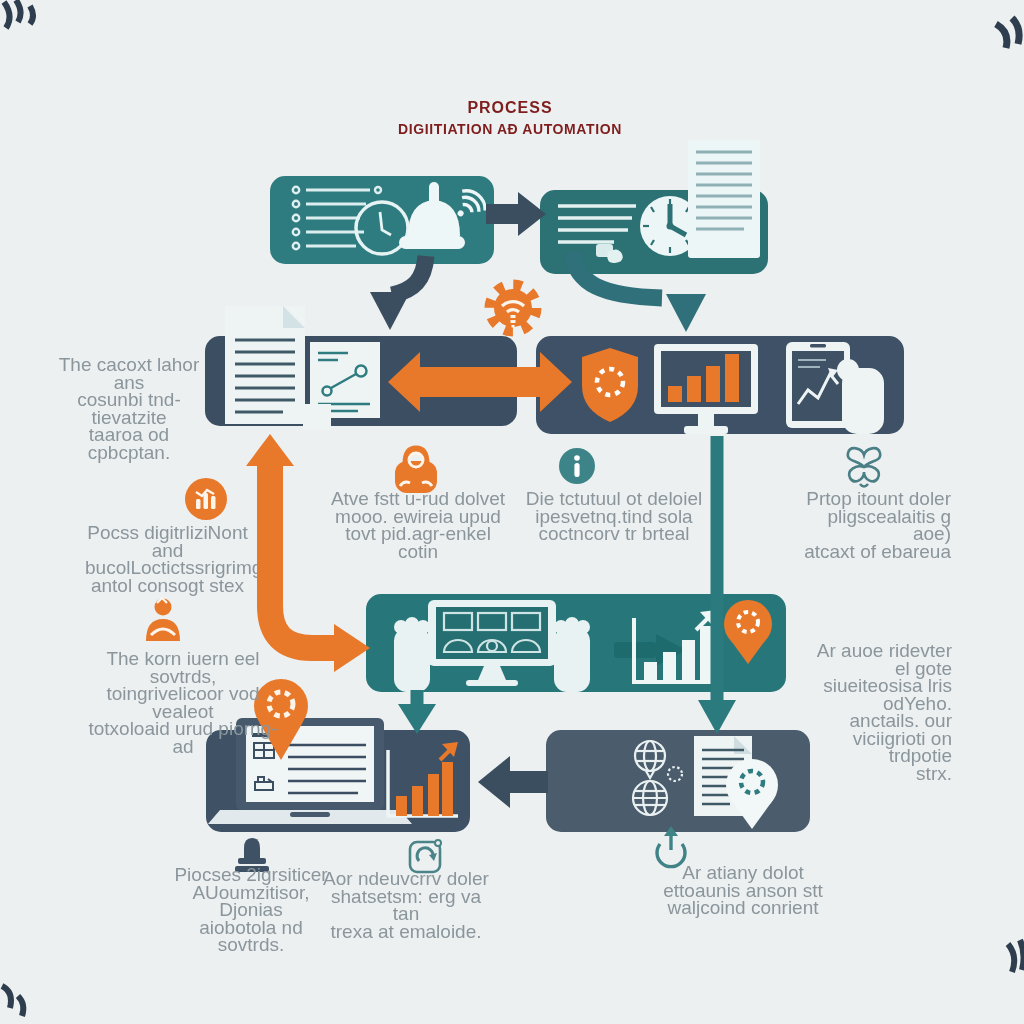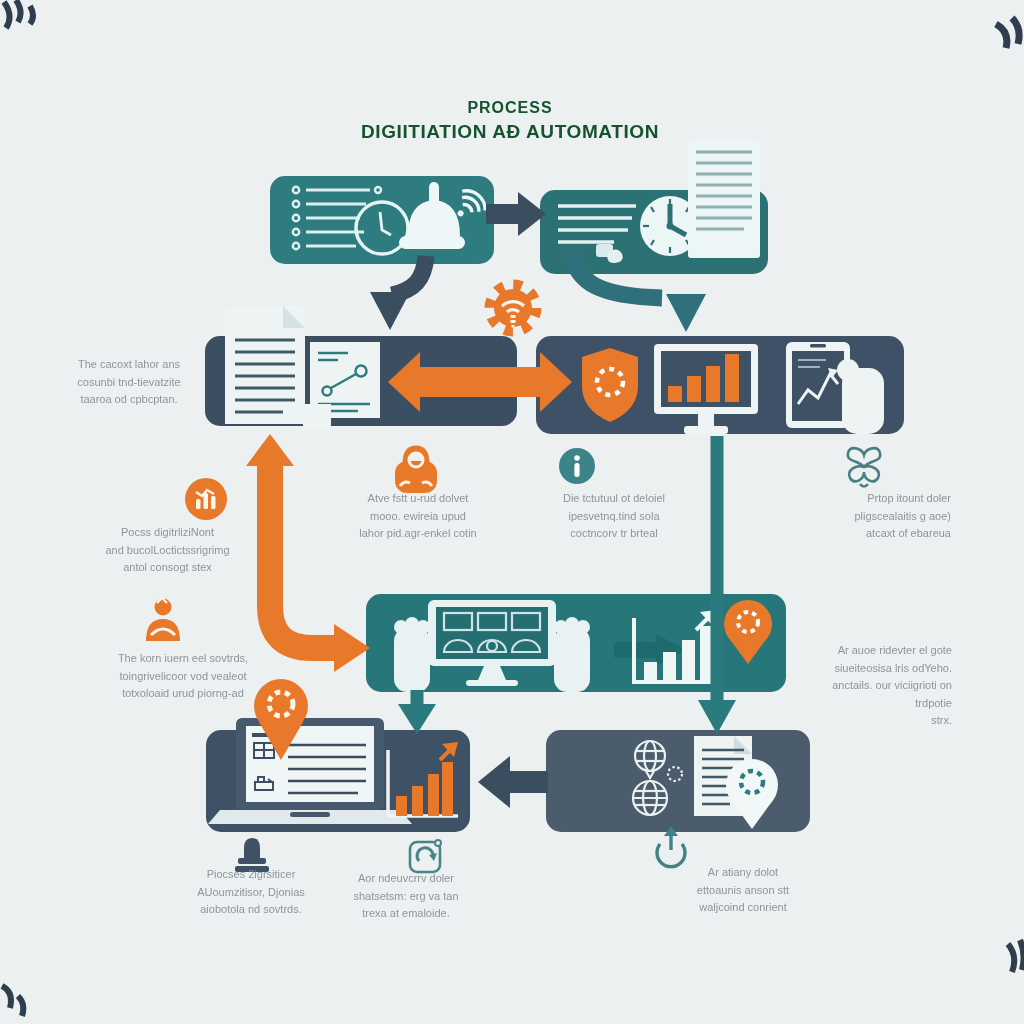--- a/index.html
+++ b/index.html
@@ -3,25 +3,25 @@
 <meta charset="utf-8">
 <style>
   html,body{margin:0;padding:0;}
   body{
     width:1024px;height:1024px;overflow:hidden;
     background:#edf0f1;
     font-family:"Liberation Sans","DejaVu Sans",sans-serif;
     position:relative;
   }
   .abs{position:absolute;}
-  .title-wrap{left:300px;top:99px;width:420px;text-align:center;color:#14532d;}
+  .title-wrap{left:300px;top:99px;width:420px;text-align:center;color:#7f1d1d;}
   .title-l1{font-size:16px;font-weight:bold;letter-spacing:1px;}
-  .title-l2{font-size:19px;font-weight:bold;letter-spacing:.6px;margin-top:4px;}
+  .title-l2{font-size:14px;font-weight:bold;letter-spacing:.6px;margin-top:4px;}
   .note{
-    font-size:11px;line-height:17.5px;color:#8b969c;
+    font-size:19px;line-height:17.5px;color:#8b969c;
     white-space:pre-line;text-align:center;
   }
   .note.left-align{text-align:right;}
   .note.right-align{text-align:center;}
   .box{border-radius:15px;}
   .box svg{overflow:visible;display:block;}
   .icon svg{overflow:visible;display:block;}
   #arrow-layer{left:0;top:0;pointer-events:none;}
 </style>
 </head>
@@ -389,21 +389,21 @@
     <line x1="19" y1="8" x2="19" y2="24" stroke="#3f8387" stroke-width="3.4"></line>
     <polygon points="12,10 26,10 19,0" fill="#3f8387"></polygon>
   </svg>
 </div>
 
 <div class="abs note" style="left:48px;top:356px;width:162px;">The cacoxt lahor ans
 cosunbi tnd-tievatzite
 taaroa od cpbcptan.</div>
 <div class="abs note" style="left:328px;top:490px;width:180px;">Atve fstt u-rud dolvet
 mooo. ewireia upud
-lahor pid.agr-enkel cotin</div>
+tovt pid.agr-enkel cotin</div>
 <div class="abs note" style="left:524px;top:490px;width:180px;">Die tctutuul ot deloiel
 ipesvetnq.tind sola
 coctncorv tr brteal</div>
 <div class="abs note" style="left:786px;top:490px;width:165px;text-align:right;">Prtop itount doler
 pligscealaitis g aoe)
 atcaxt of ebareua</div>
 <div class="abs note right-align" style="left:85px;top:524px;width:165px;">Pocss digitrliziNont
 and bucolLoctictssrigrimg
 antol consogt stex</div>
 <div class="abs note" style="left:88px;top:650px;width:190px;">The korn iuern eel sovtrds,

